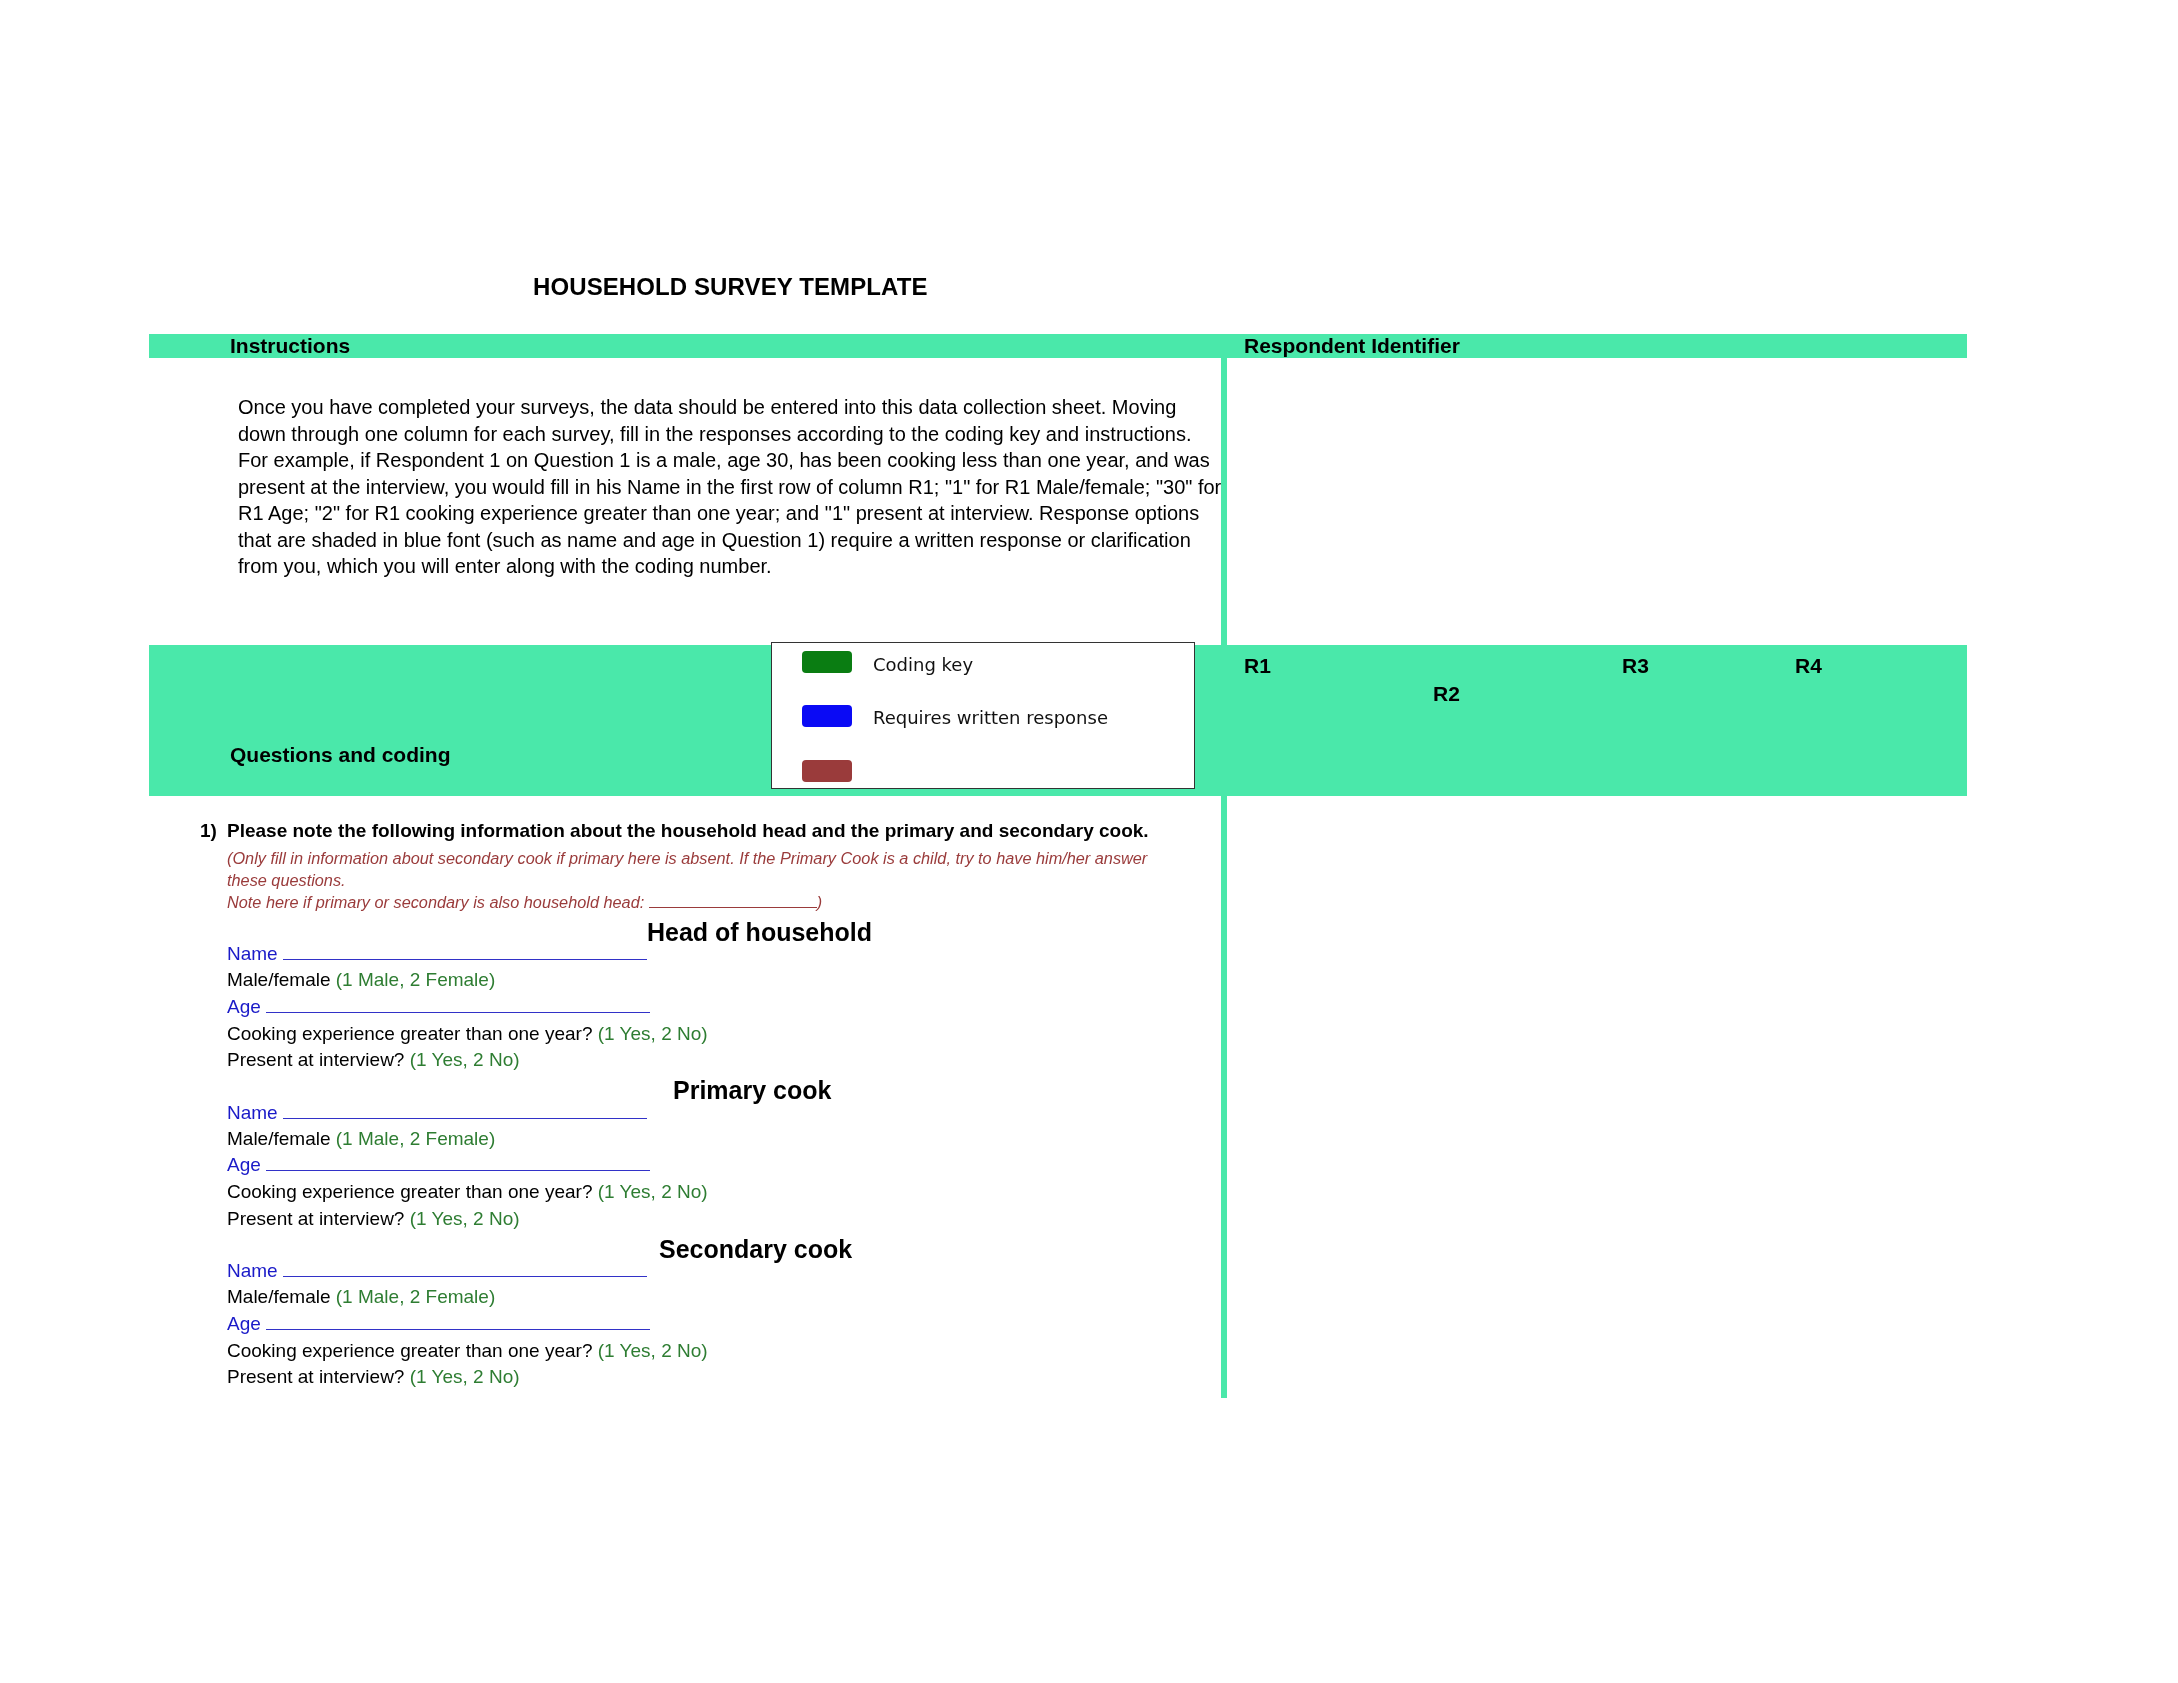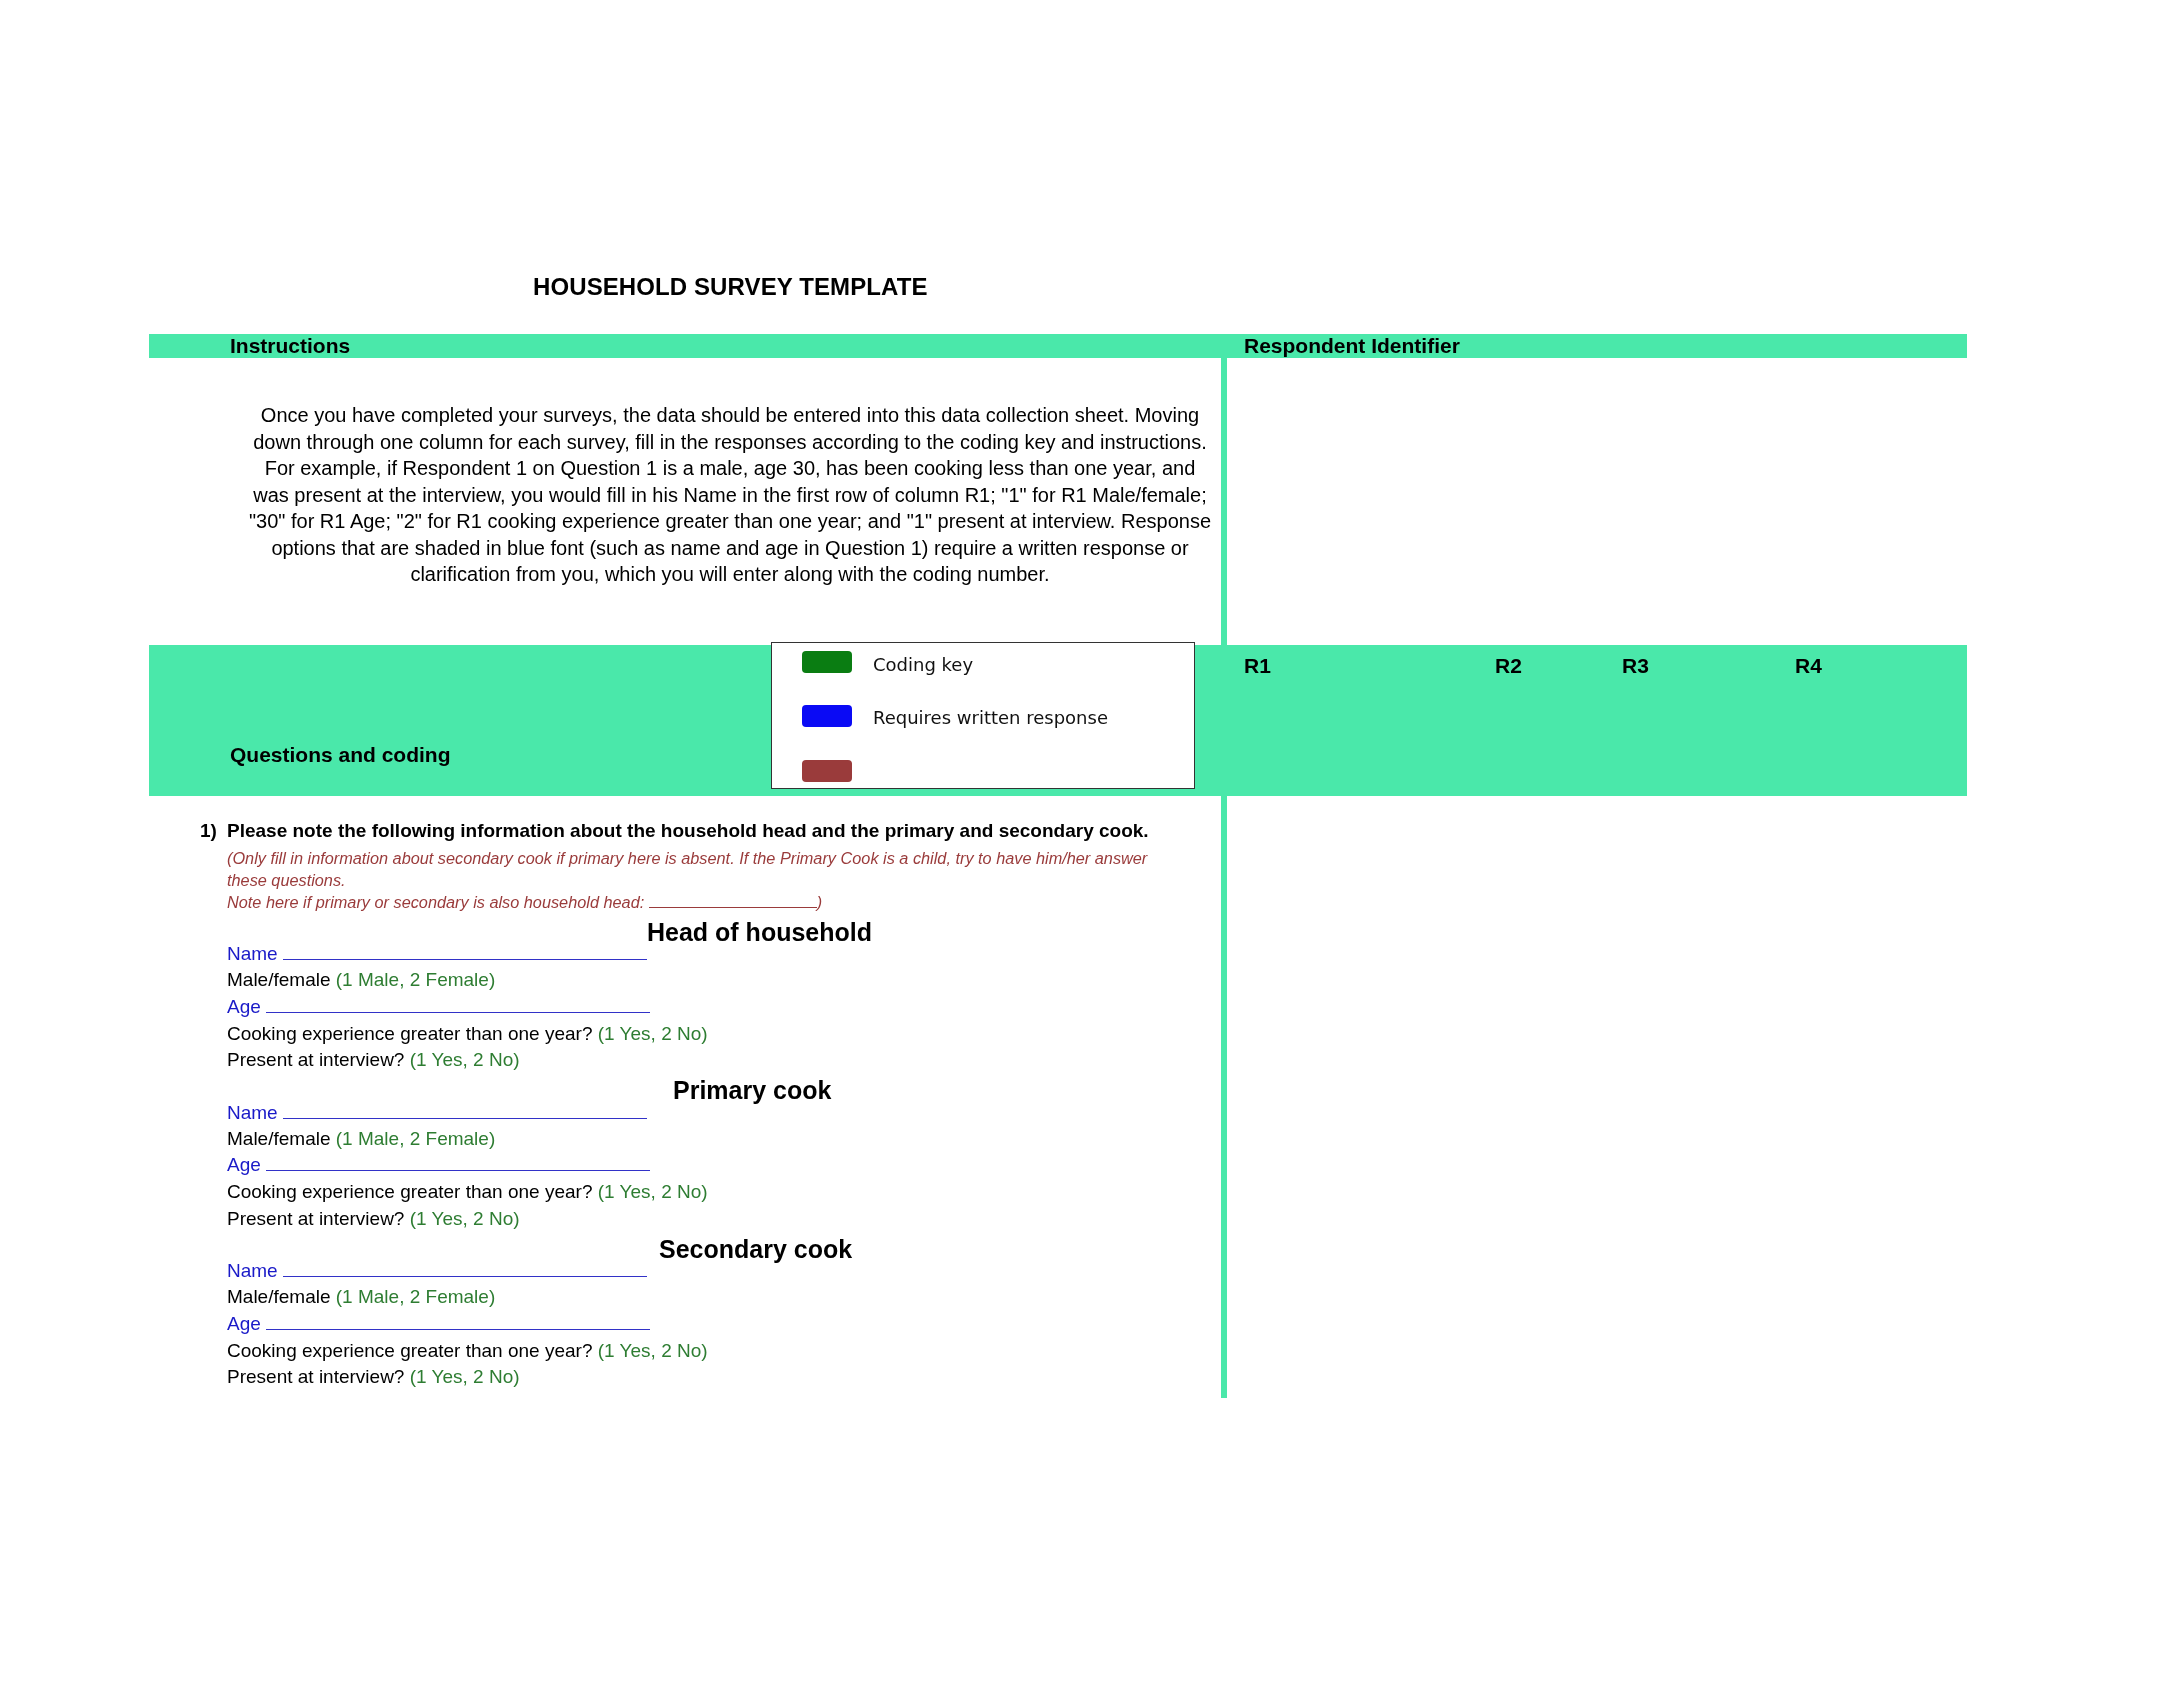--- a/index.html
+++ b/index.html
@@ -10,21 +10,21 @@
     color: #000;
   }
   .abs { position: absolute; white-space: nowrap; }
   .title { left: 533px; top: 273px; font-size: 24px; font-weight: bold; letter-spacing: 0.1px; }
   .band { position: absolute; background: #4ae8aa; }
   .band1 { left: 149px; top: 334px; width: 1818px; height: 24px; }
   .band2 { left: 149px; top: 645px; width: 1818px; height: 151px; }
   .divider { position: absolute; left: 1221px; top: 357px; width: 6px; height: 1041px; background: #4ae8aa; }
   .band-label { font-size: 21px; font-weight: bold; line-height: 24px; }
   .instr-para { position: absolute; left: 230px; top: 386px; width: 1000px; font-size: 20px; line-height: 26.5px; white-space: normal; }
-  .instr-para p { margin: 16px; text-align: center; }
+  .instr-para p { margin: 8px; }
   .resp-col { font-size: 21px; font-weight: bold; top: 654px; }
   .legend-box {
     position: absolute; left: 771px; top: 642px; width: 424px; height: 147px;
     background: #fff; border: 1.5px solid #333; box-sizing: border-box;
   }
   .swatch { position: absolute; left: 30px; width: 50px; height: 22px; border-radius: 4px; }
   .legend-label { position: absolute; left: 101px; font-family: "DejaVu Sans", sans-serif; font-size: 18px; color: #111; }
   .q-num { left: 200px; top: 820px; font-size: 19px; font-weight: bold; }
   .q-text { left: 227px; top: 820px; font-size: 19px; font-weight: bold; }
   .note { font-size: 16.3px; font-style: italic; color: #9a3b3b; left: 227px; }
@@ -46,21 +46,21 @@
 
 <div class="divider"></div>
 
 <div class="instr-para">
   <p>Once you have completed your surveys, the data should be entered into this data collection sheet. Moving down through one column for each survey, fill in the responses according to the coding key and instructions. For example, if Respondent 1 on Question 1 is a male, age 30, has been cooking less than one year, and was present at the interview, you would fill in his Name in the first row of column R1; "1" for R1 Male/female; "30" for R1 Age; "2" for R1 cooking experience greater than one year; and "1" present at interview. Response options that are shaded in blue font (such as name and age in Question 1) require a written response or clarification from you, which you will enter along with the coding number.</p>
 </div>
 
 <div class="band band2"></div>
 <div class="abs band-label" style="left:230px; top:743px;">Questions and coding</div>
 <div class="abs resp-col" style="left:1244px;">R1</div>
-<div class="abs resp-col" style="left:1495px;">R2</div>
+<div class="abs resp-col" style="left:1433px;margin-top:28px;">R2</div>
 <div class="abs resp-col" style="left:1622px;">R3</div>
 <div class="abs resp-col" style="left:1795px;">R4</div>
 
 <div class="legend-box">
   <div class="swatch" style="top:8px; background:#0a7d12;"></div>
   <div class="legend-label" style="top:11px;">Coding key</div>
   <div class="swatch" style="top:62px; background:#0a0af5;"></div>
   <div class="legend-label" style="top:64px;">Requires written response</div>
   <div class="swatch" style="top:117px; background:#9a3b3b;"></div>
   <div class="legend-label" style="top:119px;"></div>

